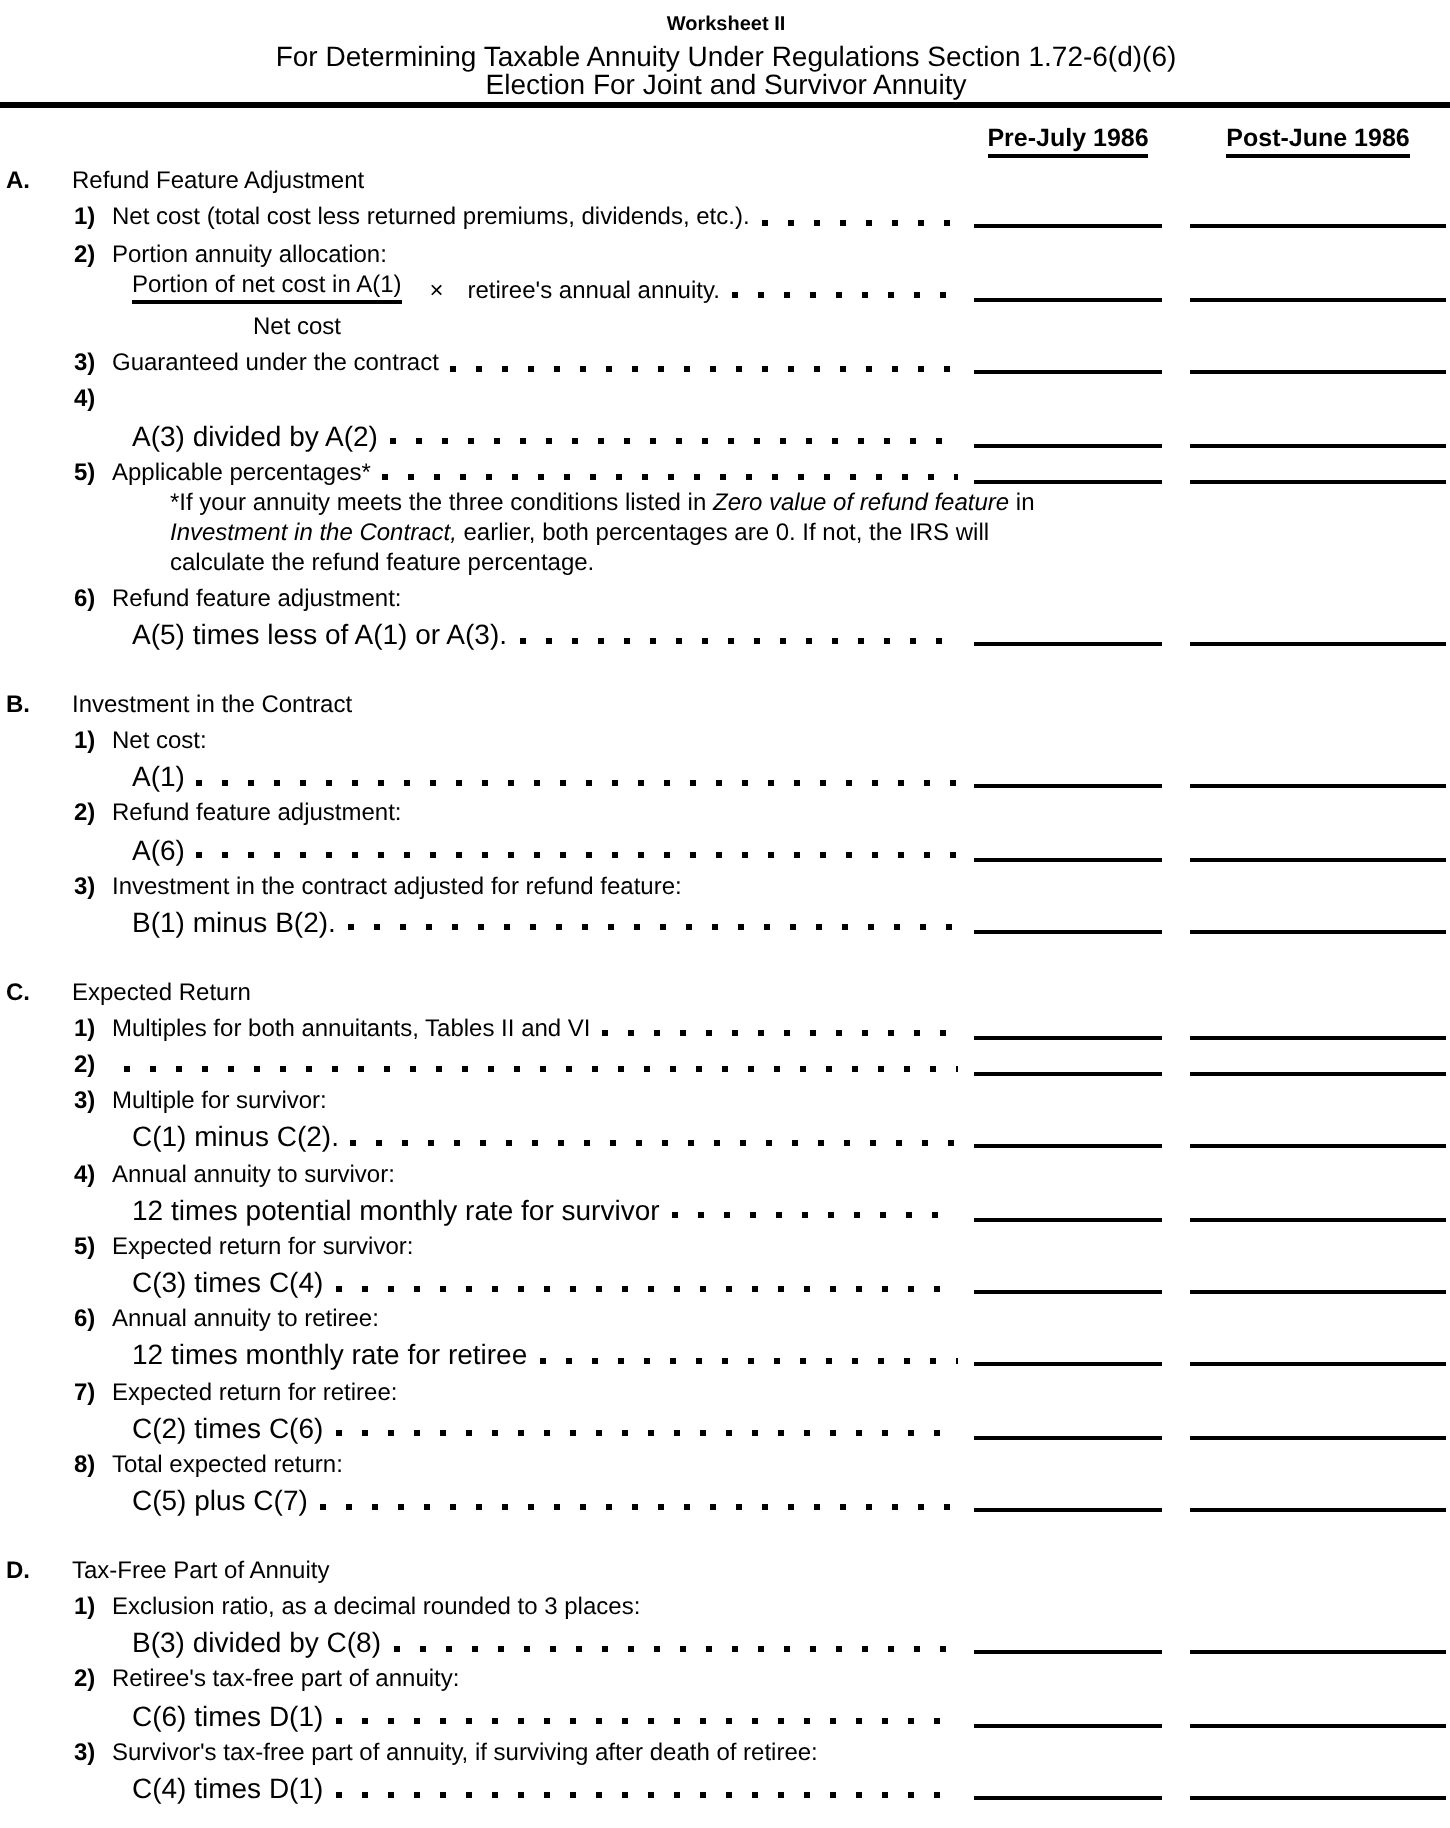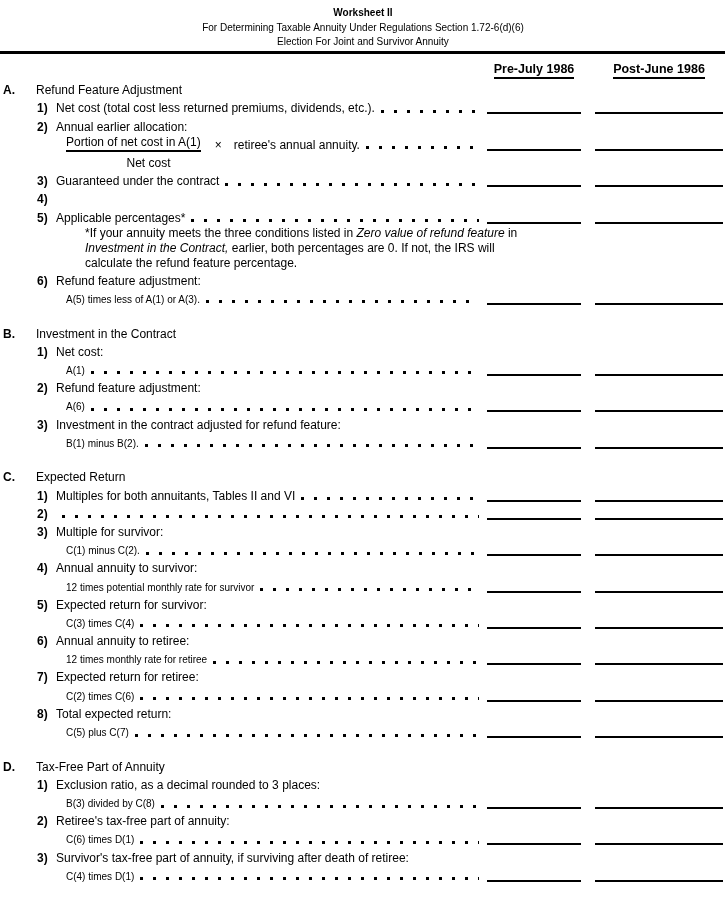--- a/index.html
+++ b/index.html
@@ -3,21 +3,21 @@
 <meta charset="utf-8">
 <style>
   html,body{margin:0;padding:0;background:#fff;}
   .page{
     width:725px;height:914px;box-sizing:border-box;
     padding:4px 2px 0 3px;
     font-family:"Liberation Sans",sans-serif;
     font-size:12px;color:#000;background:#fff;overflow:hidden;
   }
   .title{text-align:center;font-weight:bold;font-size:10px;line-height:17px;}
-  .sub{text-align:center;font-size:10px;line-height:14px;}
+  .sub{text-align:center;font-size:14px;line-height:14px;}
   .rule{height:3px;background:#000;margin:2px -2px 0 -3px;}
   .colhead{display:flex;margin-top:9px;height:16px;align-items:flex-end;}
   .colhead .sp{flex:1;}
   .ch{width:94px;text-align:center;font-weight:bold;font-size:12.5px;flex:none;margin-left:20px;}
   .ch.c2{width:128px;margin-left:14px;}
   .ch span{display:inline-block;border-bottom:2.5px solid #000;padding-bottom:1px;white-space:nowrap;}
   .wsbody{margin-top:1px;}
   .section + .section{margin-top:16.5px;}
   .line{display:flex;align-items:flex-end;height:18.2px;}
   .line.note{height:15px;}
@@ -57,21 +57,21 @@
         </div>
         <div class="line item">
           <span class="num">1)</span>
           <span class="txt">Net cost (total cost less returned premiums, dividends, etc.).</span>
           <span class="dots"></span>
           <span class="blank b1"></span>
           <span class="blank b2"></span>
         </div>
         <div class="line item">
           <span class="num">2)</span>
-          <span class="txt">Annual earlier allocation:</span>
+          <span class="txt">Portion annuity allocation:</span>
         </div>
         <div class="line formula">
           <span class="fnum">Portion of net cost in A(1)</span>
           <span class="fop">×</span>
           <span class="txt">retiree's annual annuity.</span>
           <span class="dots"></span>
           <span class="blank b1"></span>
           <span class="blank b2"></span>
         </div>
         <div class="line denominator">
@@ -80,20 +80,26 @@
         <div class="line item">
           <span class="num">3)</span>
           <span class="txt">Guaranteed under the contract</span>
           <span class="dots"></span>
           <span class="blank b1"></span>
           <span class="blank b2"></span>
         </div>
         <div class="line item">
           <span class="num">4)</span>
         </div>
+        <div class="line sub">
+          <span class="txt">A(3) divided by A(2)</span>
+          <span class="dots"></span>
+          <span class="blank b1"></span>
+          <span class="blank b2"></span>
+        </div>
         <div class="line item">
           <span class="num">5)</span>
           <span class="txt">Applicable percentages*</span>
           <span class="dots"></span>
           <span class="blank b1"></span>
           <span class="blank b2"></span>
         </div>
         <div class="line note">
           <div class="note-text"><span>*If your annuity meets the three conditions listed in </span><span class="it">Zero value of refund feature</span><span> in</span></div>
         </div>

